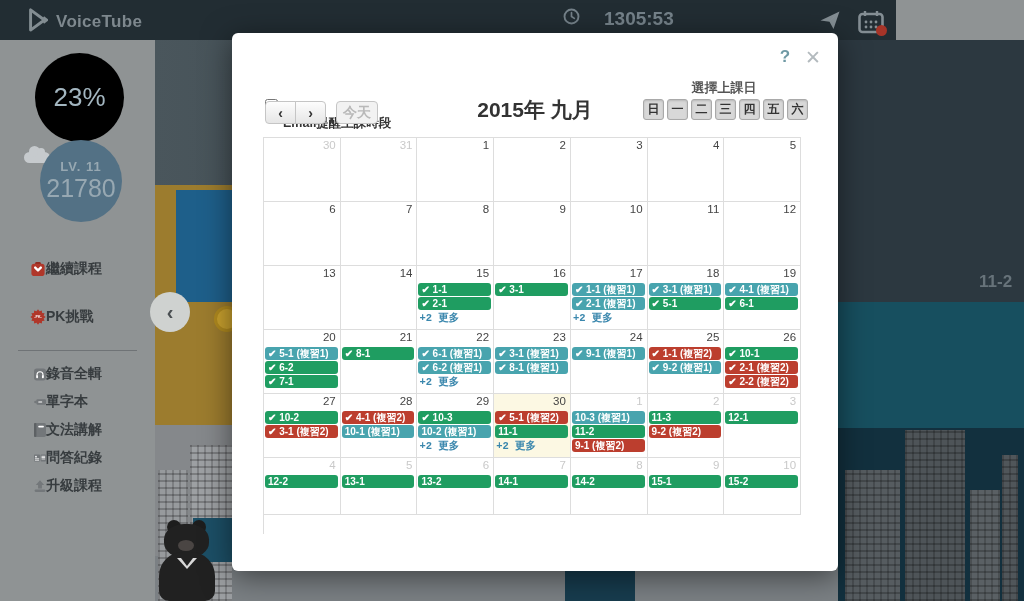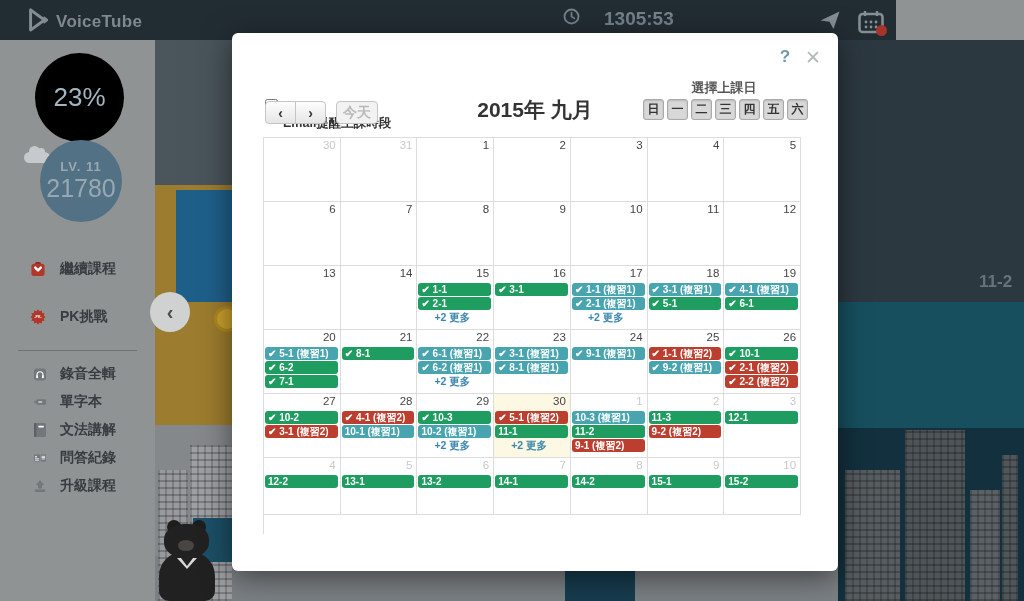--- a/index.html
+++ b/index.html
@@ -67,21 +67,21 @@
   .lvl-circle .pts { font-size:25px; }
   .cloud { position:absolute; left:24px; top:112px; width:26px; height:11px; border-radius:8px; background:#c6cacd; }
   .cloud::before { content:""; position:absolute; left:5px; top:-6px; width:11px; height:11px; border-radius:50%; background:#c6cacd; }
   .cloud::after { content:""; position:absolute; left:13px; top:-4px; width:8px; height:8px; border-radius:50%; background:#c6cacd; }
   .menu { position:absolute; left:0; top:205px; width:155px; }
   .menu-item { display:flex; align-items:center; cursor:pointer; }
   .menu-item.big { height:48px; }
   .menu-item.small { height:28px; }
   .menu-item .ic { width:46px; padding-left:34px; display:flex; align-items:center; }
   .menu-item.big .ic { padding-left:30px; }
-  .menu-item .lbl { color:#373c3f; font-size:14px; font-weight:bold; padding-left:14px; }
+  .menu-item .lbl { color:#373c3f; font-size:14px; font-weight:bold; }
   .menu-divider { border:none; border-top:1px solid #6f7376; margin:9px 18px 9px 18px; }
   .collapse-btn { position:absolute; z-index:3; left:150px; top:292px; width:40px; height:40px; border-radius:50%;
     background:#cfd2d0; display:flex; align-items:center; justify-content:center;
     color:#4a4f52; font-size:20px; font-weight:bold; cursor:pointer; }
 
   
   .modal { position:absolute; z-index:20; left:232px; top:33px; width:606px; height:538px;
     background:#fff; border-radius:6px; box-shadow:0 6px 30px rgba(0,0,0,.5); }
   .modal-top-icons { position:absolute; top:14px; right:17px; display:flex; gap:15px; align-items:center; }
   .help-link { color:#6f99a4; font-size:17px; font-weight:bold; cursor:pointer; }
@@ -117,22 +117,22 @@
     padding-top:16px; overflow:hidden; }
   .cal-cell.today { background:#fcf8e3; }
   .daynum { position:absolute; top:1px; right:4px; font-size:11.5px; color:#454545; }
   .cal-cell.other .daynum { color:#c9c9c9; }
   .ev { display:block; margin:1px 2px 1px 1px; padding:0 2px 0 3px; height:13px; line-height:13px;
     border-radius:3px; color:#fff; font-size:10px; font-weight:bold; white-space:nowrap;
     overflow:hidden; cursor:pointer; text-align:left; }
   .ev.green { background:#1f9d61; }
   .ev.teal  { background:#48a4ae; }
   .ev.red   { background:#bc3e2e; }
-  .more { display:block; margin:1px 0 0 17px; font-size:10.5px; font-weight:bold;
-    color:#3a87ad; cursor:pointer; text-decoration:none; }
+  .more { display:block; margin:1px 0 0 2px; font-size:10.5px; font-weight:bold;
+    color:#3a87ad; cursor:pointer; text-decoration:none;font-family:Liberation Mono, monospace; }
 </style>
 </head>
 <body>
 
 <div class="bg bg-upper"></div>
 <div class="bg bg-left-paper"></div>
 <div class="bg bg-left-blue"></div>
 <div class="bg bg-coin"></div>
 <div class="bg bg-right-dark"></div>
 <div class="bg bg-right-teal"></div>

